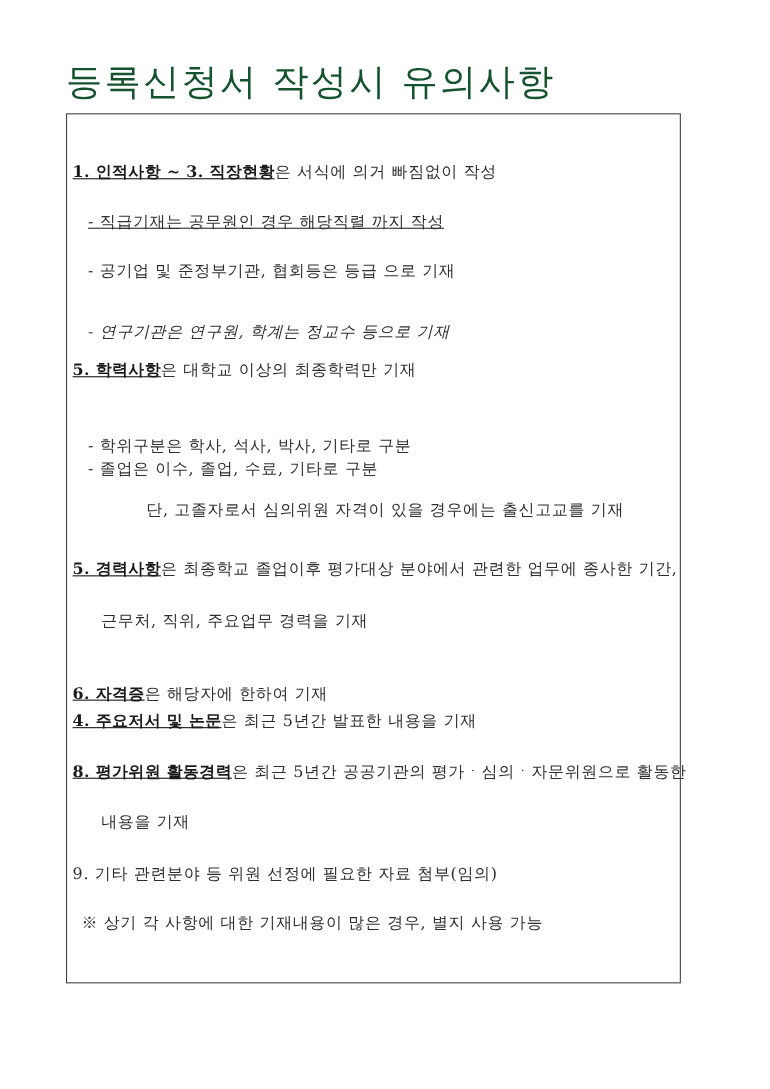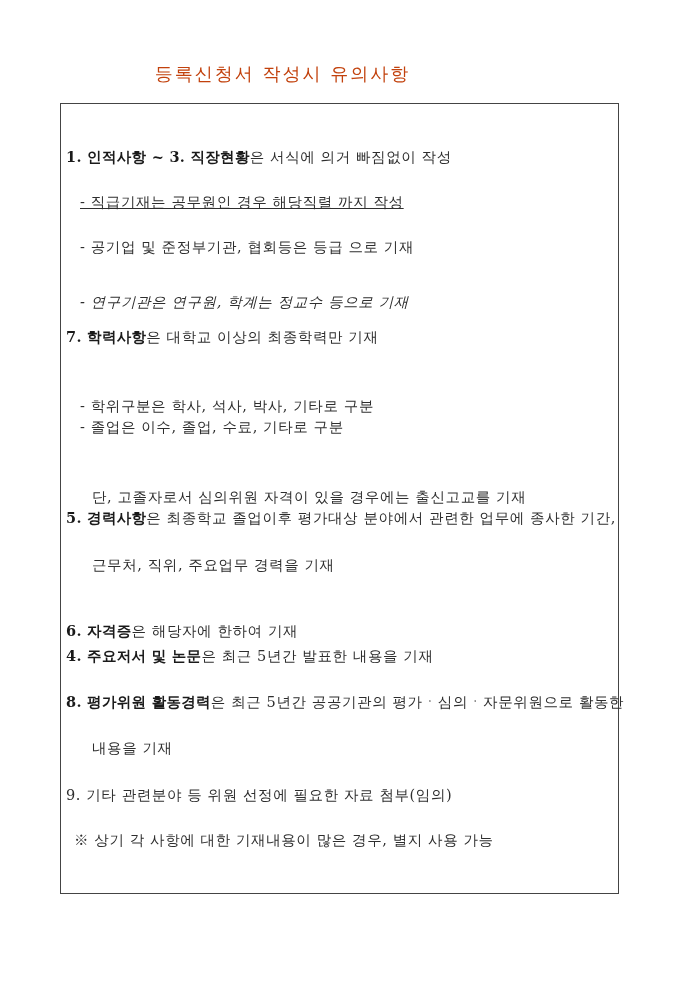--- a/index.html
+++ b/index.html
@@ -15,23 +15,23 @@
       font-family: "DejaVu Serif", "Liberation Serif", serif;
       color: #2a2a2a;
     }
     .page-title {
       position: absolute;
       left: 0;
       width: 565px;
       top: 56px;
       text-align: center;
       font-family: "DejaVu Sans", "Liberation Sans", sans-serif;
-      font-size: 18px;
+      font-size: 33px;
       letter-spacing: 2px;
-      color: #c2410c;
+      color: #14532d;
       line-height: 36px;
     }
     .notice-box {
       position: absolute;
       left: 60px;
       top: 103px;
       width: 559px;
       height: 791px;
       border: 1.5px solid #444444;
       box-sizing: border-box;
@@ -42,41 +42,42 @@
       font-size: 14.5px;
       line-height: 22px;
       white-space: nowrap;
       color: #2e2e2e;
       letter-spacing: 0.6px;
     }
     .line b {
       font-weight: bold;
       color: #1a1a1a;
       letter-spacing: 0.3px;
+      text-decoration: underline;
     }
     .indent1 { left: 80px; }
     .indent2 { left: 92px; }
     .note { left: 74px; }
   </style>
 </head>
 <body>
 
 <div class="page-title">등록신청서 작성시 유의사항</div>
 
 <div class="notice-box"></div>
 
 <div class="line" style="top:146px;"><b>1. 인적사항 ~ 3. 직장현황</b><span>은 서식에 의거 빠짐없이 작성</span></div>
 <div class="line indent1" style="top:191px;text-decoration:underline;">- 직급기재는 공무원인 경우 해당직렬 까지 작성</div>
 <div class="line indent1" style="top:236px;">- 공기업 및 준정부기관, 협회등은 등급 으로 기재</div>
 <div class="line indent1" style="top:291px;font-style:italic;">- 연구기관은 연구원, 학계는 정교수 등으로 기재</div>
 
-<div class="line" style="top:326px;"><b>7. 학력사항</b><span>은 대학교 이상의 최종학력만 기재</span></div>
+<div class="line" style="top:326px;"><b>5. 학력사항</b><span>은 대학교 이상의 최종학력만 기재</span></div>
 <div class="line indent1" style="top:371px;margin-top:24px;">- 학위구분은 학사, 석사, 박사, 기타로 구분</div>
 <div class="line indent1" style="top:416px;">- 졸업은 이수, 졸업, 수료, 기타로 구분</div>
-<div class="line indent2" style="top:486px;">단, 고졸자로서 심의위원 자격이 있을 경우에는 출신고교를 기재</div>
+<div class="line indent2" style="top:453px;margin-left:41px;">단, 고졸자로서 심의위원 자격이 있을 경우에는 출신고교를 기재</div>
 
 <div class="line" style="top:507px;"><b>5. 경력사항</b><span>은 최종학교 졸업이후 평가대상 분야에서 관련한 업무에 종사한 기간,</span></div>
 <div class="line indent2" style="top:554px;">근무처, 직위, 주요업무 경력을 기재</div>
 
 <div class="line" style="top:599px;margin-top:21px;"><b>6. 자격증</b><span>은 해당자에 한하여 기재</span></div>
 
 <div class="line" style="top:645px;"><b>4. 주요저서 및 논문</b><span>은 최근 5년간 발표한 내용을 기재</span></div>
 
 <div class="line" style="top:691px;"><b>8. 평가위원 활동경력</b><span>은 최근 5년간 공공기관의 평가ㆍ심의ㆍ자문위원으로 활동한</span></div>
 <div class="line indent2" style="top:737px;">내용을 기재</div>

